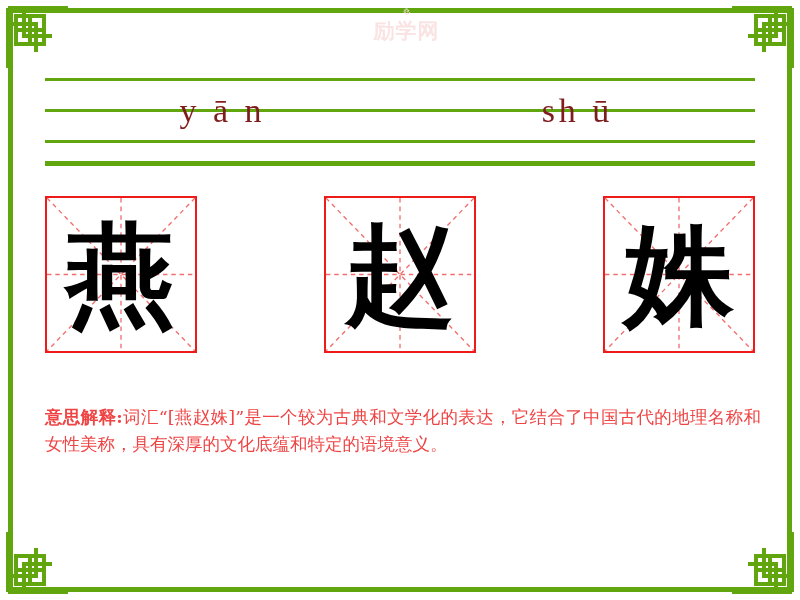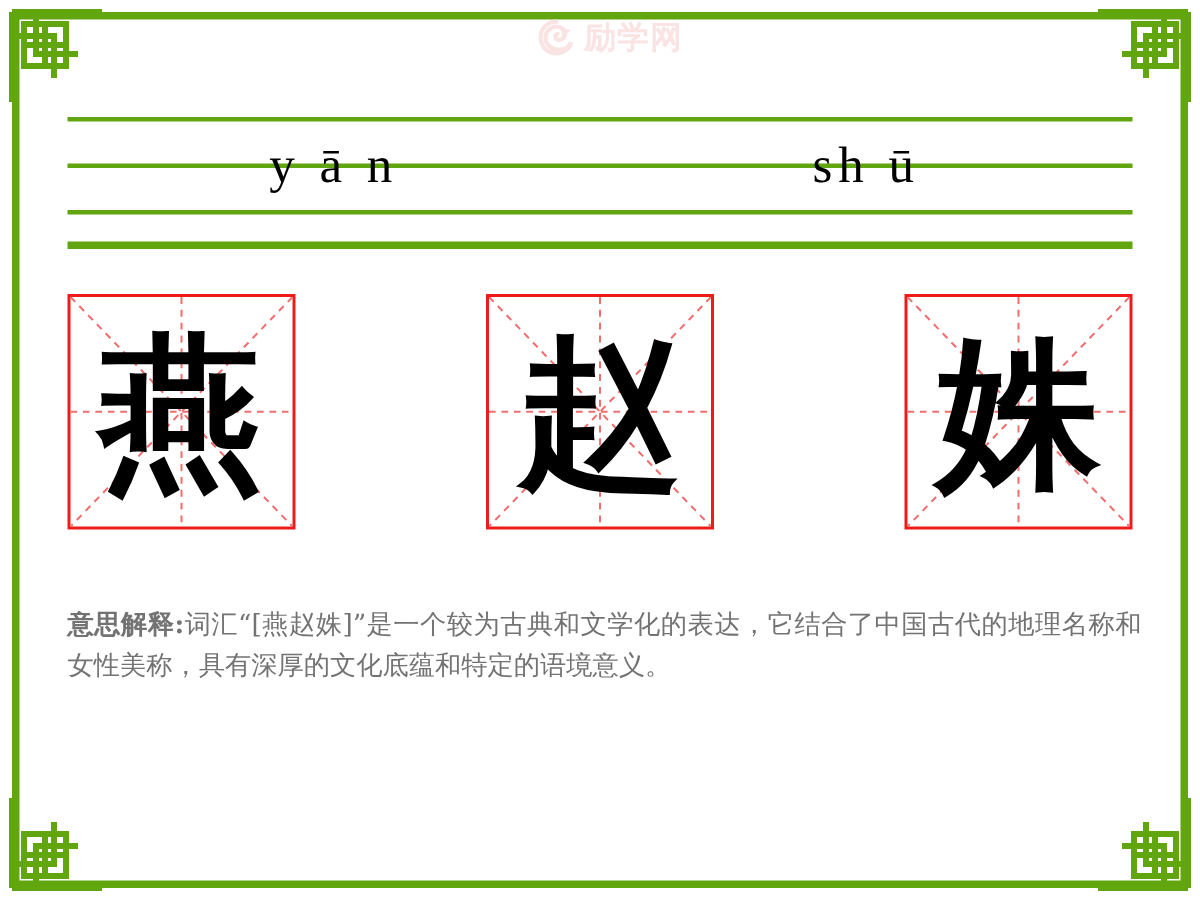--- a/index.html
+++ b/index.html
@@ -49,20 +49,21 @@
     position: absolute;
     left: 13px;
     right: 0;
     top: 8px;
     height: 34px;
     display: flex;
     align-items: center;
     justify-content: center;
     gap: 6px;
     pointer-events: none;
+    flex-direction: column;
   }
   .watermark-mark {
     width: 26px;
     height: 26px;
   }
   .watermark-text {
     font-family: "DejaVu Sans", sans-serif;
     font-size: 21px;
     font-weight: bold;
     color: #fae3e3;
@@ -96,21 +97,21 @@
     width: 100%;
     height: 66px;
     display: flex;
     align-items: center;
   }
   .pinyin-cell {
     flex: 1 1 0;
     text-align: center;
     font-family: "Liberation Serif", "DejaVu Serif", serif;
     font-size: 34px;
-    color: #000000;
+    color: #7f1d1d;
     letter-spacing: 4px;
     line-height: 1;
     white-space: nowrap;
   }
 
   
   .char-row {
     position: absolute;
     left: 45px;
     top: 196px;
@@ -152,21 +153,21 @@
 
   
   .explanation {
     position: absolute;
     left: 45px;
     top: 404px;
     width: 716px;
     font-family: "DejaVu Serif", "Liberation Serif", serif;
     font-size: 17.5px;
     line-height: 1.55;
-    color: #737373;
+    color: #ef4444;
     text-align: justify;
   }
   .explanation-label {
     font-weight: bold;
     font-size: 17.5px;
   }
   .explanation-body {
     font-weight: normal;
   }
 </style>

